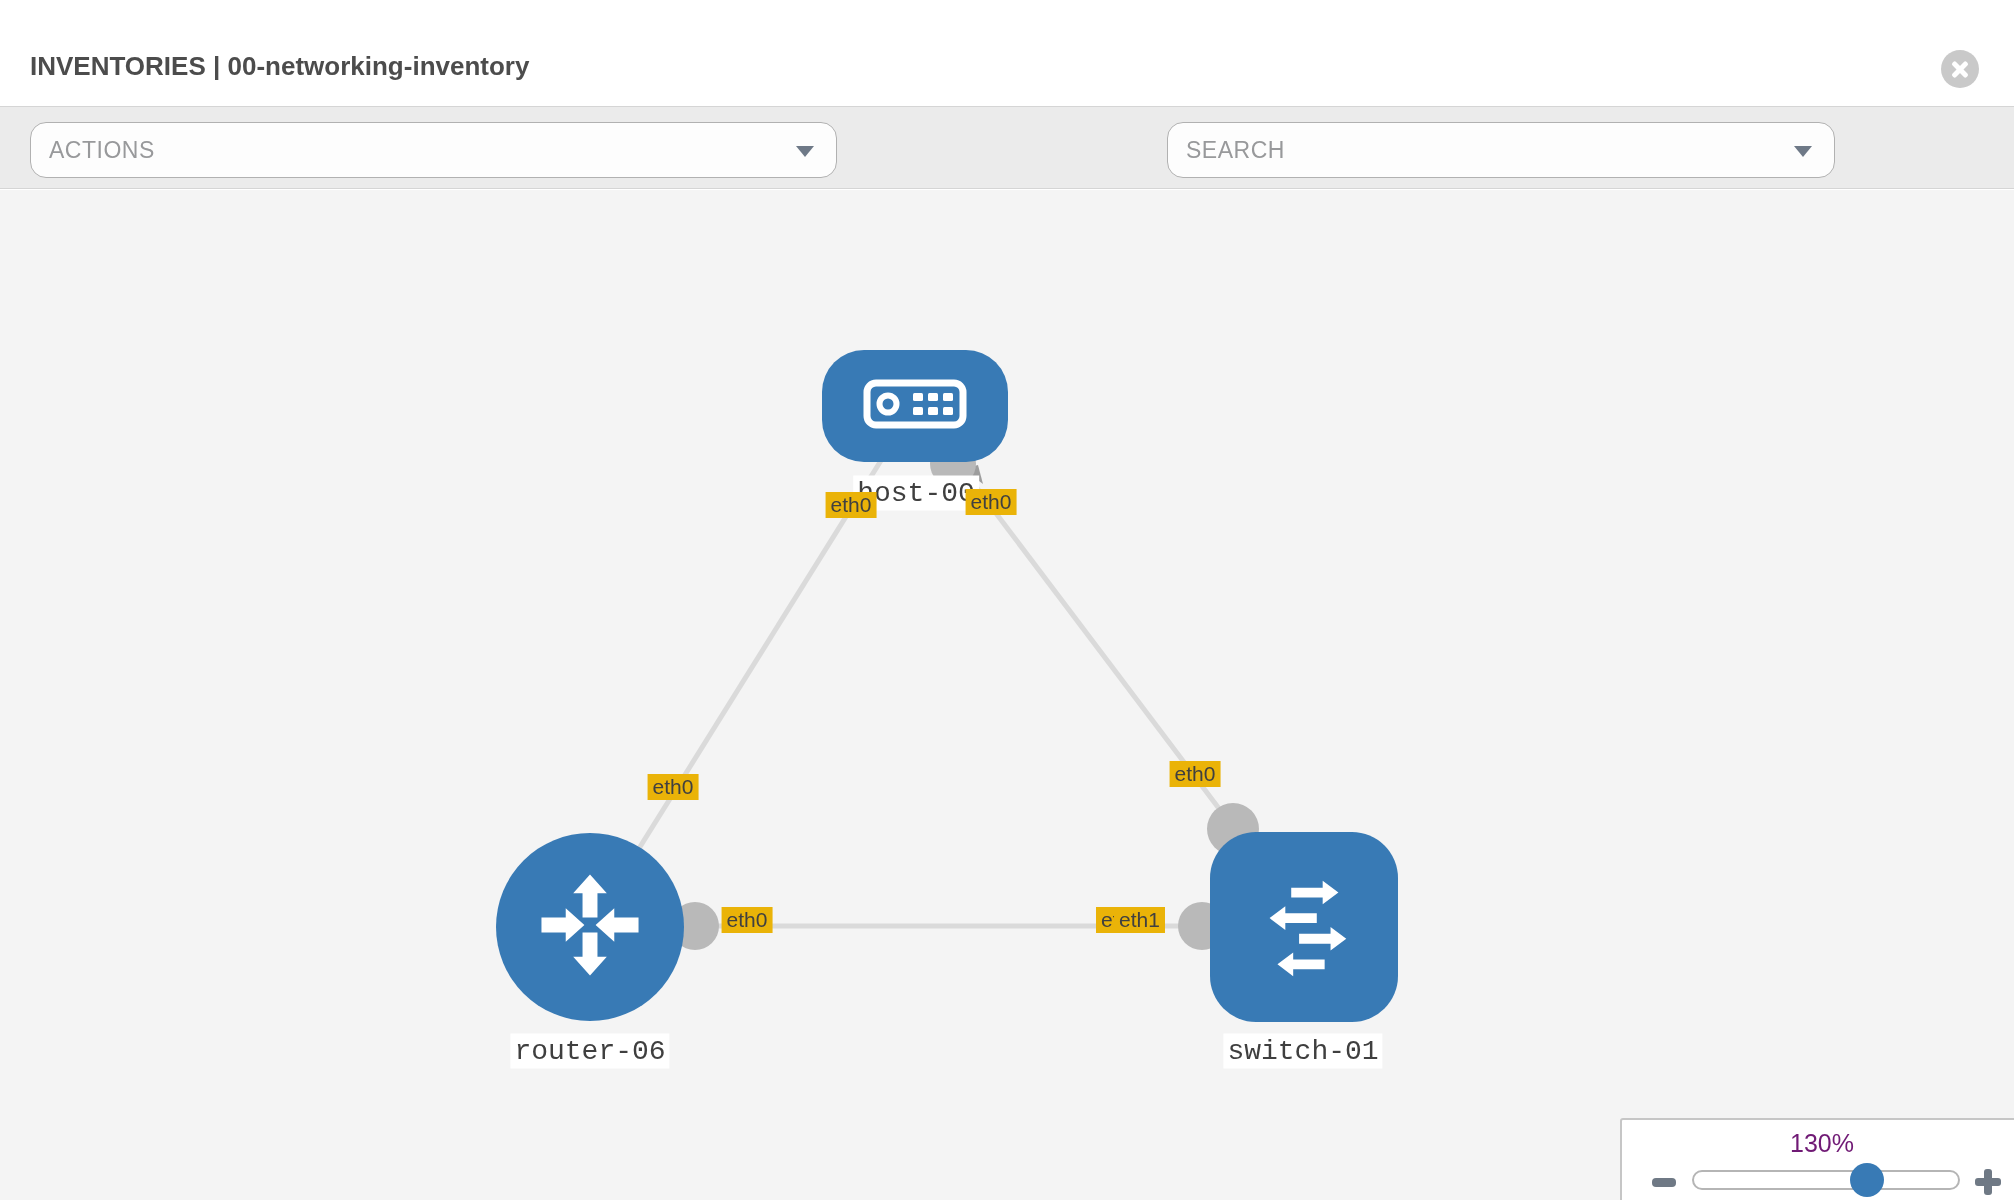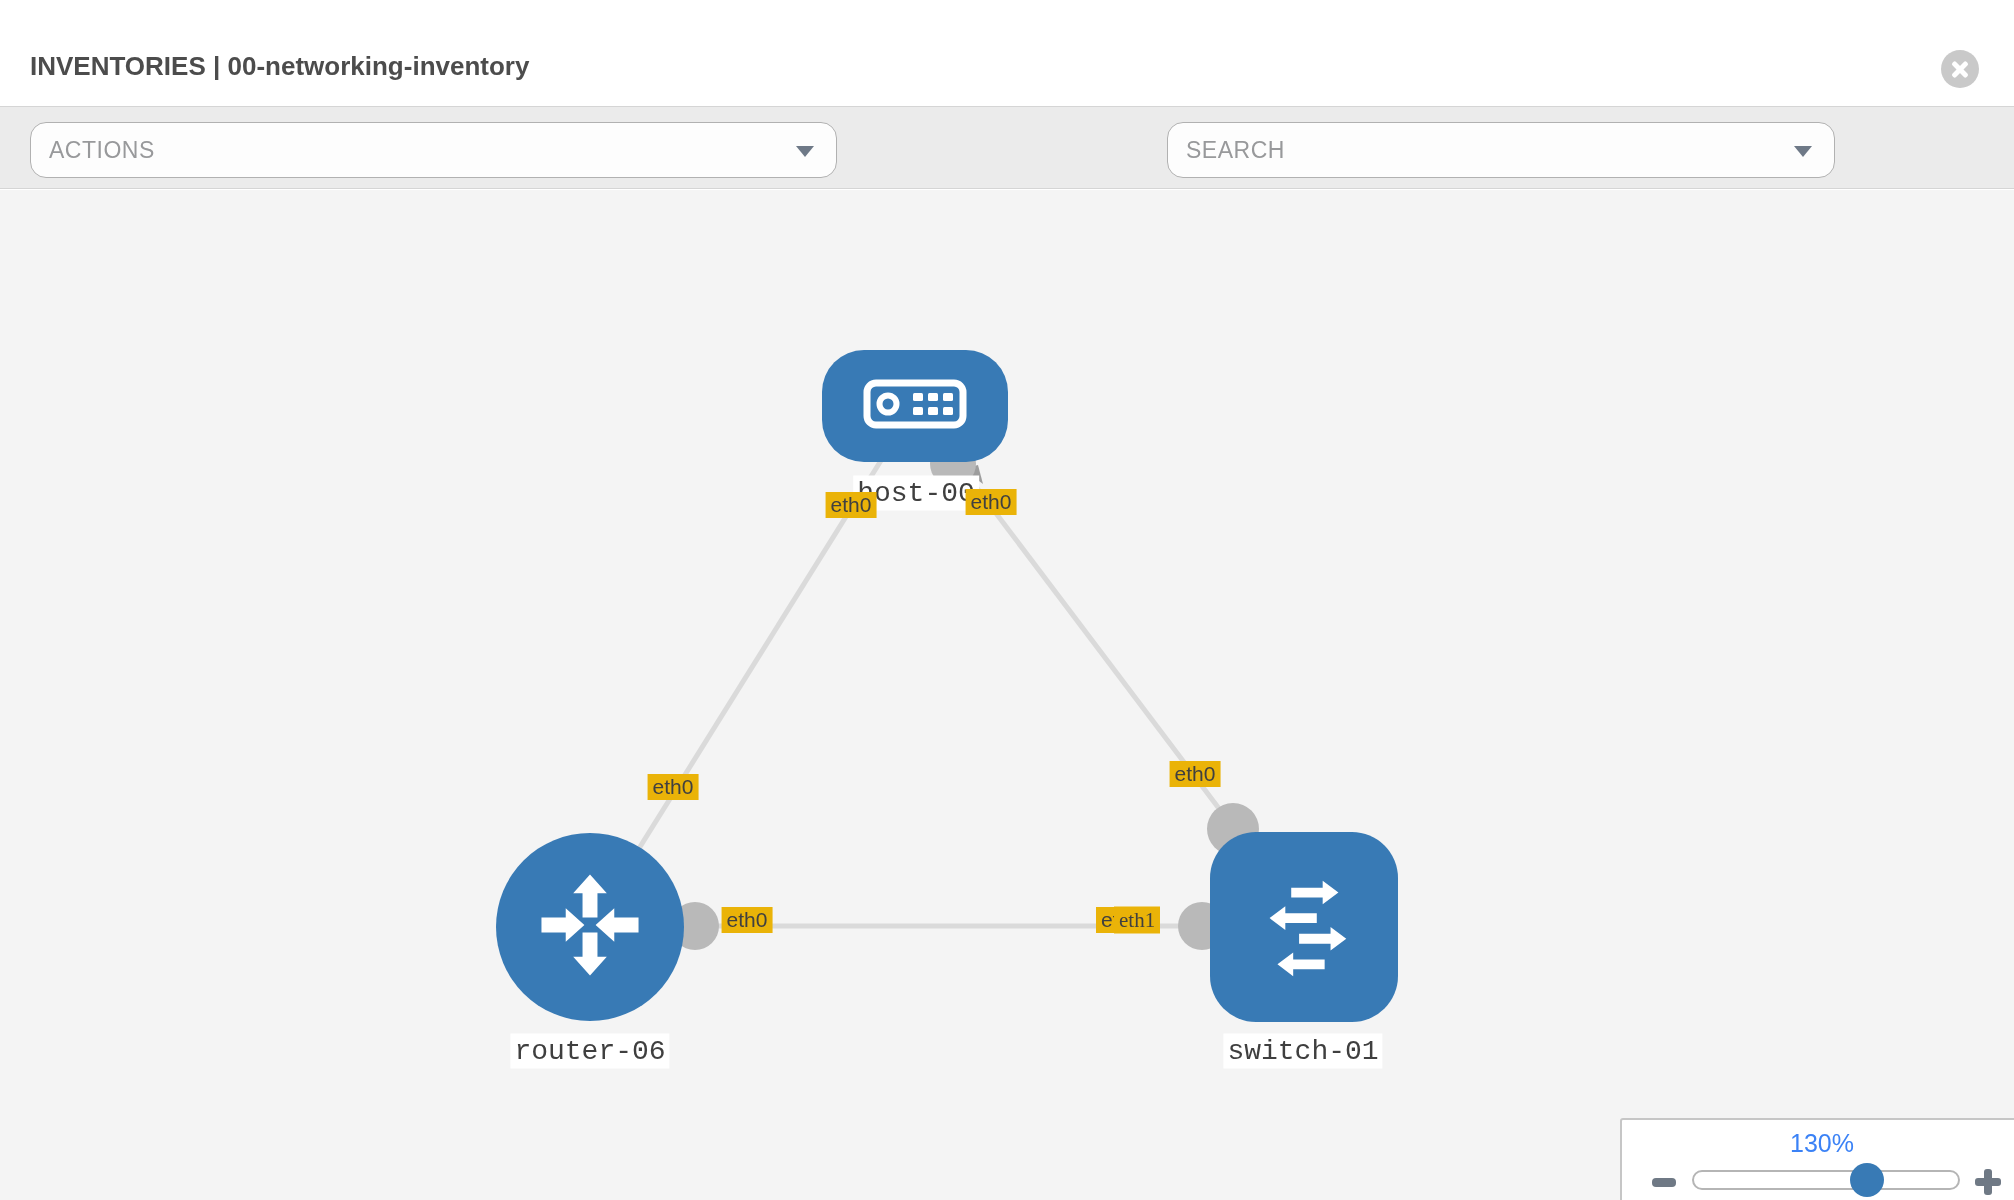--- a/index.html
+++ b/index.html
@@ -74,30 +74,30 @@
     background:#eab308; color:#404040; font-size:21px;
     padding:1px 5px; white-space:nowrap;
   }
   #eth-a-host   { left:851px;  top:315px; }
   #eth-a-router { left:673px;  top:597px; }
   #eth-b-host   { left:991px;  top:312px; }
   #eth-b-switch { left:1195px; top:584px; }
   #eth-c-router { left:747px;  top:730px; }
   .eth-label.anchored { transform:translateY(-50%); }
   #eth-c-switch-under { left:1096px; top:730px; z-index:2; }
-  #eth-c-switch       { left:1114px; top:730px; z-index:3;font-family:Liberation Serif, serif; }
+  #eth-c-switch       { left:1114px; top:730px; z-index:3; }
 
   
   #zoom-panel {
     position:absolute; left:1620px; top:1083px; width:400px; height:130px;
     background:#ffffff; border:2px solid #c6c6c6; border-radius:3px;
   }
   #zoom-level {
     position:absolute; left:110px; top:9px; width:180px;
-    text-align:center; font-size:25px; color:#3b82f6;
+    text-align:center; font-size:25px; color:#701a75;
   }
   .zoom-btn { position:absolute; top:44px; width:36px; height:36px; background:none; border:none; cursor:pointer; }
   #zoom-out { left:24px; }
   #zoom-in  { left:348px; }
   .minus-bar { position:absolute; left:6px; top:14px; width:24px; height:9px; background:#6f7985; border-radius:4px; }
   .plus-h { position:absolute; left:5px; top:14px; width:26px; height:8px; background:#6f7985; border-radius:3px; }
   .plus-v { position:absolute; left:14px; top:5px; width:8px; height:26px; background:#6f7985; border-radius:3px; }
   #zoom-track {
     position:absolute; left:70px; top:50px; width:268px; height:20px;
     background:#ffffff; border:2px solid #b5b5b5; border-radius:11px; cursor:pointer;

